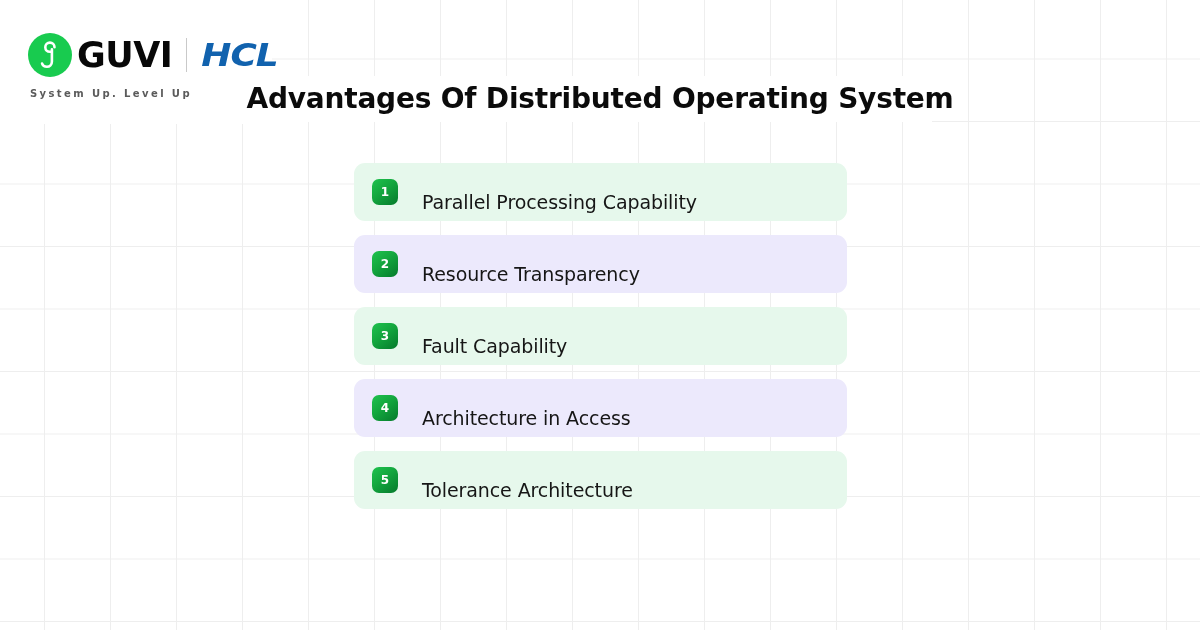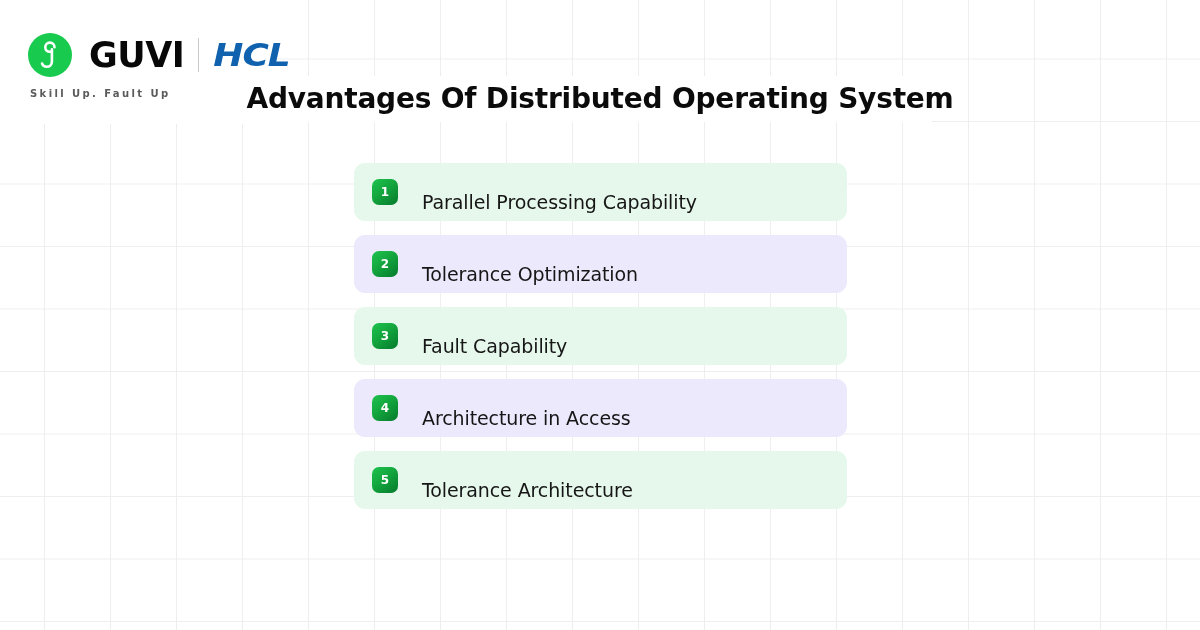--- a/index.html
+++ b/index.html
@@ -78,21 +78,21 @@
     justify-content: center;
     flex: none;
   }
   .logo-mark svg { display: block; }
   .wordmark {
     font-family: "DejaVu Sans", sans-serif;
     font-size: 35px;
     font-weight: 700;
     letter-spacing: -0.5px;
     color: #080808;
-    margin-left: 17px;
+    margin-left: 5px;
     line-height: 1;
   }
   .divider {
     width: 1px;
     height: 34px;
     background: #c9c9c9;
     margin: 0 14px 0 14px;
   }
   .hcl {
     font-family: "DejaVu Sans", sans-serif;
@@ -190,35 +190,35 @@
       <span class="logo-mark">
         <svg width="26" height="28" viewBox="0 0 26 28" aria-hidden="true">
           <path d="M17.5 6.2c0-2.6-2.0-4.6-4.6-4.6S8.3 3.6 8.3 6.2s2.0 4.6 4.6 4.6h1.3" fill="none" stroke="#ffffff" stroke-width="2.6" stroke-linecap="round"></path>
           <path d="M14.9 8.2v12.3c0 3.2-2.1 5.3-5.0 5.3-2.4 0-4.2-1.3-4.8-3.2" fill="none" stroke="#ffffff" stroke-width="2.6" stroke-linecap="round"></path>
         </svg>
       </span>
       <span class="wordmark">GUVI</span>
       <span class="divider"></span>
       <span class="hcl">HCL</span>
     </div>
-    <div class="tagline">Skill Up. Fault Up</div>
+    <div class="tagline">System Up. Level Up</div>
   </div>
 
   <div class="page-title">Advantages Of Distributed Operating System</div>
 
   <div class="list">
 
     <div class="row tone-green">
       <span class="badge">1</span>
       <span class="row-label">Parallel Processing Capability</span>
     </div>
 
     <div class="row tone-purple">
       <span class="badge">2</span>
-      <span class="row-label">Tolerance Optimization</span>
+      <span class="row-label">Resource Transparency</span>
     </div>
 
     <div class="row tone-green">
       <span class="badge">3</span>
       <span class="row-label">Fault Capability</span>
     </div>
 
     <div class="row tone-purple">
       <span class="badge">4</span>
       <span class="row-label">Architecture in Access</span>

